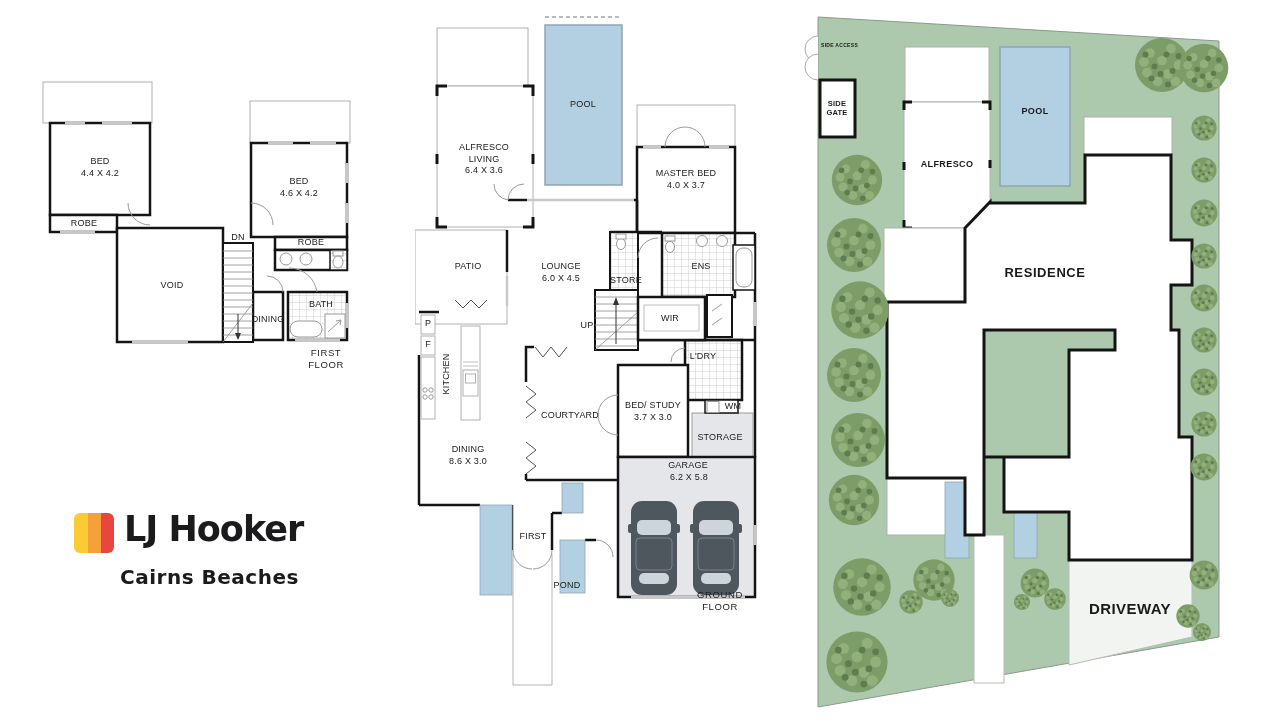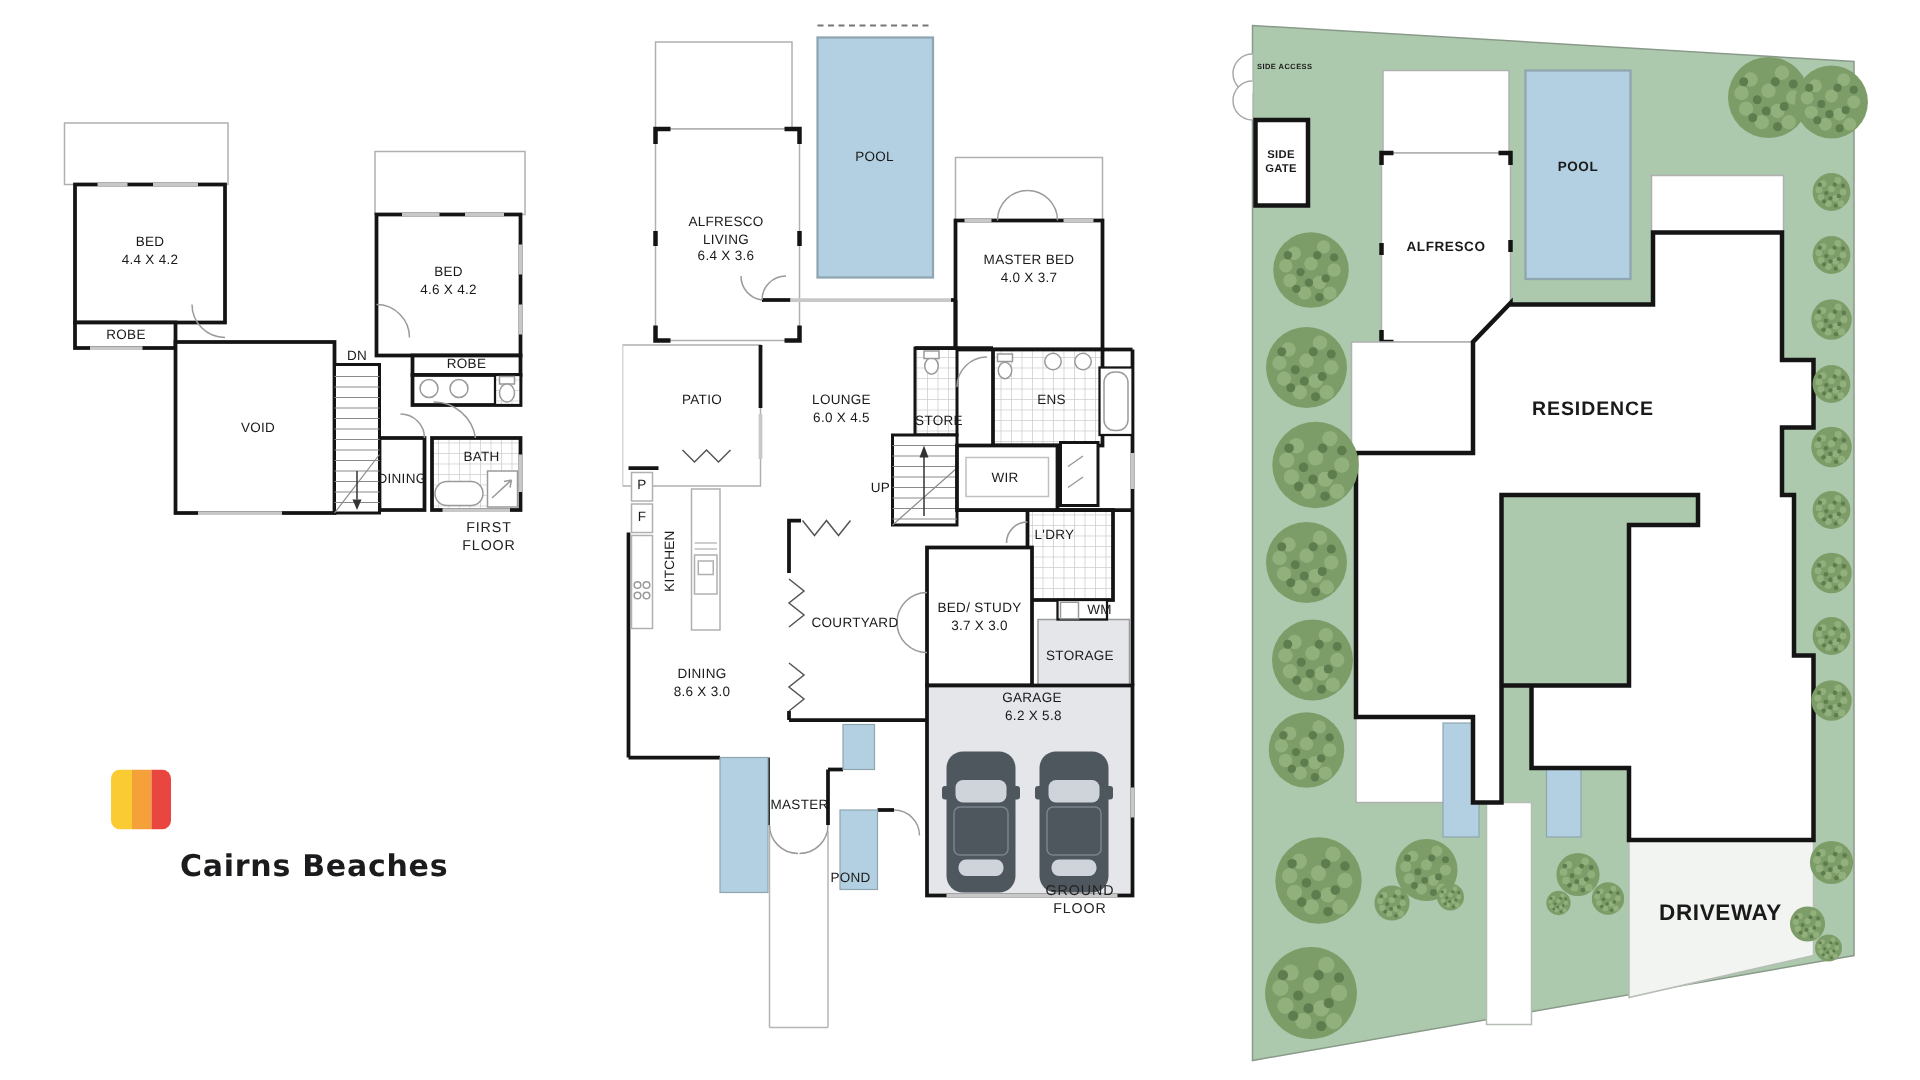--- a/index.html
+++ b/index.html
@@ -258,26 +258,26 @@
     <div class="lb" style="left:155px;top:402px;">COURTYARD</div>
     <div class="lb" style="left:288px;top:343px;">L'DRY</div>
     <div class="lb" style="left:238px;top:398px;">BED/ STUDY
 3.7 X 3.0</div>
     <div class="lb" style="left:318px;top:393px;">WM</div>
     <div class="lb" style="left:305px;top:424px;">STORAGE</div>
     <div class="lb" style="left:53px;top:442px;">DINING
 8.6 X 3.0</div>
     <div class="lb" style="left:273px;top:458px;text-align:right;">GARAGE
 6.2 X 5.8</div>
-    <div class="lb" style="left:118px;top:523px;">MASTER</div>
+    <div class="lb" style="left:118px;top:523px;">FIRST</div>
     <div class="lb" style="left:152px;top:572px;">POND</div>
     <div class="lb cap" style="left:305px;top:587px;">GROUND FLOOR</div>
   </div>
 
-  <div class="plan" style="left:817px;top:10px;width:442px;height:705px;">
+  <div class="plan" style="left:800px;top:10px;width:442px;height:705px;">
     <svg width="442" height="705" viewBox="0 0 442 705">
       <defs>
         <symbol id="treeSym" viewBox="0 0 40 40">
           <circle cx="20" cy="20" r="18"></circle>
           <g fill="#92b07c">
             <circle cx="12" cy="12" r="3.2"></circle>
               <circle cx="26" cy="9" r="3.2"></circle>
               <circle cx="31" cy="20" r="3.2"></circle>
             <circle cx="24" cy="26" r="3.2"></circle>
               <circle cx="10" cy="25" r="3.2"></circle>
@@ -377,16 +377,17 @@
           <clipPath id="lgc">
             <rect x="2" y="4" width="40" height="40" rx="6"></rect>
           </clipPath>
         </defs>
       <g clip-path="url(#lgc)">
         <rect x="2" y="4" width="14" height="40" fill="#FACB32"></rect>
         <rect x="16" y="4" width="13" height="40" fill="#F4A13A"></rect>
         <rect x="29" y="4" width="13" height="40" fill="#E94640"></rect>
       </g>
     </svg>
+    <div class="logo-name">LJ Hooker</div>
     <div class="logo-office">Cairns Beaches</div>
   </div>
 
 </div>
 
 </body></html>

